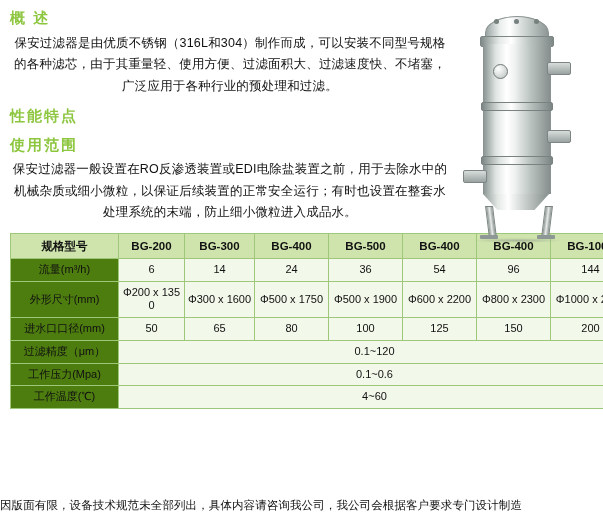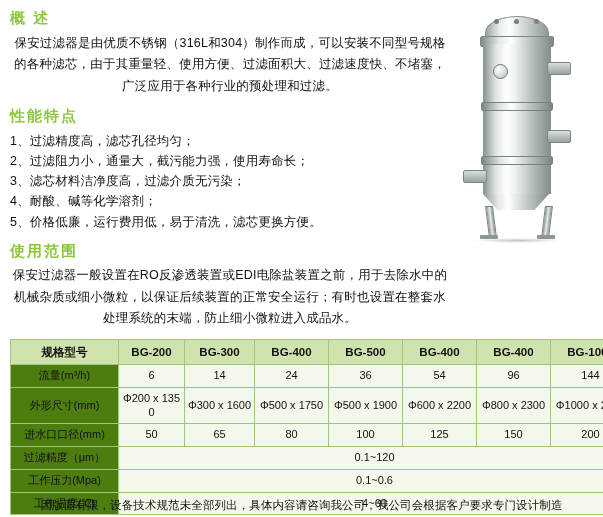--- a/index.html
+++ b/index.html
@@ -205,21 +205,20 @@
     font-weight: normal;
   }
   table.spec tr.head td.rowlabel {
     background: #cfe3ac;
   }
   .footer-note {
     position: absolute;
     left: 0;
     bottom: 4px;
     width: 603px;
-    text-align: center;
     font-size: 11.5px;
     color: #111;
     letter-spacing: 0.1px;
   }
 </style>
 </head>
 <body>
 
 <div class="page">
 
@@ -247,27 +246,20 @@
     </div>
   </div>
 
   <div class="block text-col">
     <div class="section-title">概  述</div>
     <p class="para">保安过滤器是由优质不锈钢（316L和304）制作而成，可以安装不同型号规格的各种滤芯，由于其重量轻、使用方便、过滤面积大、过滤速度快、不堵塞，广泛应用于各种行业的预处理和过滤。</p>
   </div>
 
   <div class="block text-col">
     <div class="section-title">性能特点</div>
-    <ul class="list">
-      <li>1、过滤精度高，滤芯孔径均匀；</li>
-      <li>2、过滤阻力小，通量大，截污能力强，使用寿命长；</li>
-      <li>3、滤芯材料洁净度高，过滤介质无污染；</li>
-      <li>4、耐酸、碱等化学溶剂；</li>
-      <li>5、价格低廉，运行费用低，易于清洗，滤芯更换方便。</li>
-    </ul>
   </div>
 
   <div class="block text-col">
     <div class="section-title">使用范围</div>
     <p class="para">保安过滤器一般设置在RO反渗透装置或EDI电除盐装置之前，用于去除水中的机械杂质或细小微粒，以保证后续装置的正常安全运行；有时也设置在整套水处理系统的末端，防止细小微粒进入成品水。</p>
   </div>
 
   <div class="block">
     <div class="table-wrap">
       <table class="spec">

